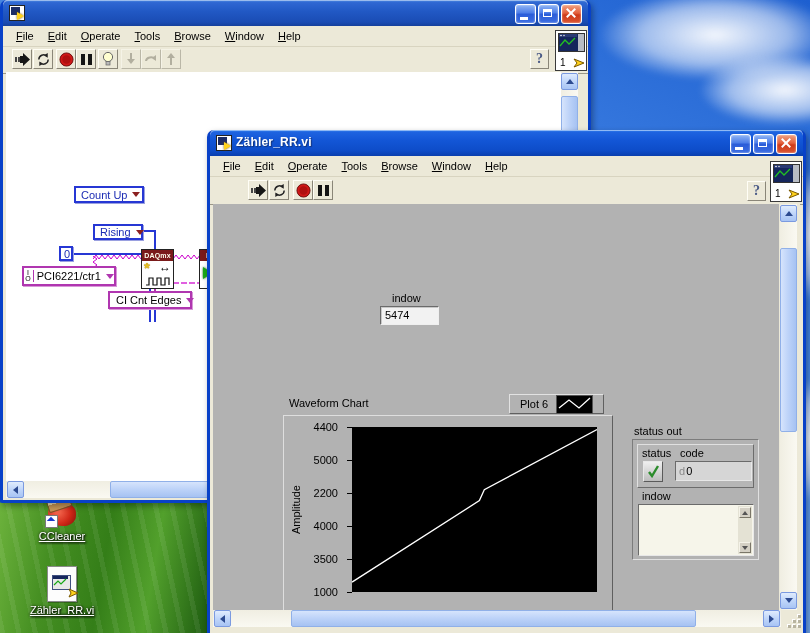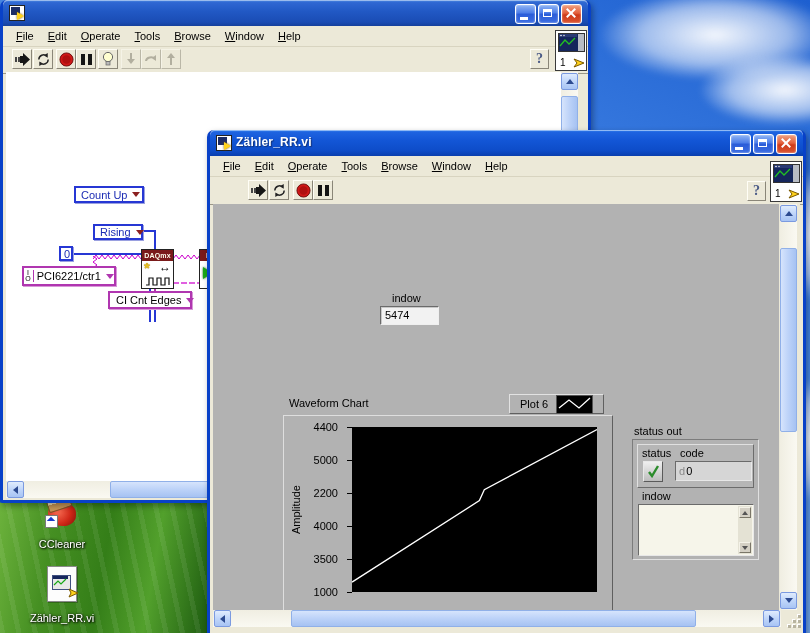--- a/index.html
+++ b/index.html
@@ -6,21 +6,21 @@
   .screen{position:relative;width:810px;height:633px;overflow:hidden;
     font-family:"Liberation Sans",sans-serif;font-size:11px;color:#000;
     background:linear-gradient(205deg,#1d5fd0 0%,#3a7ce0 28%,#6ba2ea 60%,#9cc3f2 85%,#bcd8f6 100%);}
   
   .cloud{position:absolute;border-radius:50%;filter:blur(3px);background:radial-gradient(ellipse at center,rgba(255,255,255,.95) 0%,rgba(255,255,255,.55) 45%,rgba(255,255,255,0) 72%);}
   .grass{position:absolute;left:0;top:500px;width:207px;height:133px;
     background:
       repeating-linear-gradient(78deg,rgba(255,255,255,.07) 0 5px,rgba(0,0,0,0) 5px 16px),
       linear-gradient(100deg,#6cb23c 0%,#458f22 25%,#347e18 50%,#52a02c 72%,#1e5c10 100%);}
   .dicon{position:absolute;width:76px;text-align:center;cursor:default;}
-  .dicon .dlabel{color:#fff;text-shadow:1px 1px 2px #000, 0 0 3px #000;font-size:11px;margin-top:10px;}
+  .dicon .dlabel{color:#fff;text-shadow:1px 1px 2px #000, 0 0 3px #000;font-size:11px;margin-top:2px;text-decoration:underline;}
   .shortcut-arrow{position:absolute;left:0;bottom:0;width:11px;height:11px;background:#fff;border:1px solid #7a7a7a;}
   .shortcut-arrow:before{content:"";position:absolute;left:2px;top:2px;border-left:6px solid #1a3acc;border-top:6px solid transparent;transform:rotate(135deg);}
   
   .cc-art{position:relative;width:34px;height:32px;margin:0 auto;}
   .cc-disc{position:absolute;left:3px;top:6px;width:28px;height:24px;border-radius:50% 50% 46% 54%;
     background:radial-gradient(circle at 35% 40%,#f06048 10%,#d02818 55%,#8c1208 95%);}
   .cc-brush{position:absolute;left:2px;top:0;width:22px;height:12px;transform:rotate(-18deg);
     background:linear-gradient(180deg,#f2e2b8 0 45%,#c89858 45% 100%);border:1px solid #7a5a28;border-radius:2px;}
   
   .vifile{position:relative;width:28px;height:34px;margin:0 auto;background:#fdfdfd;border:1px solid #8a8a8a;box-shadow:1px 1px 0 rgba(0,0,0,.25);}

